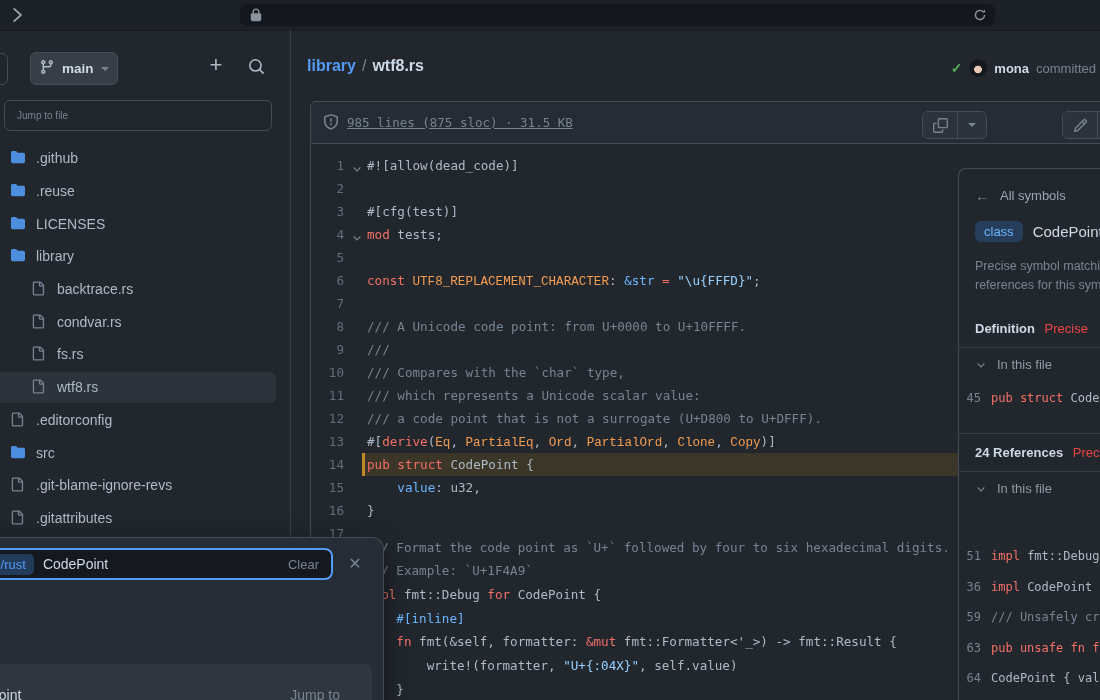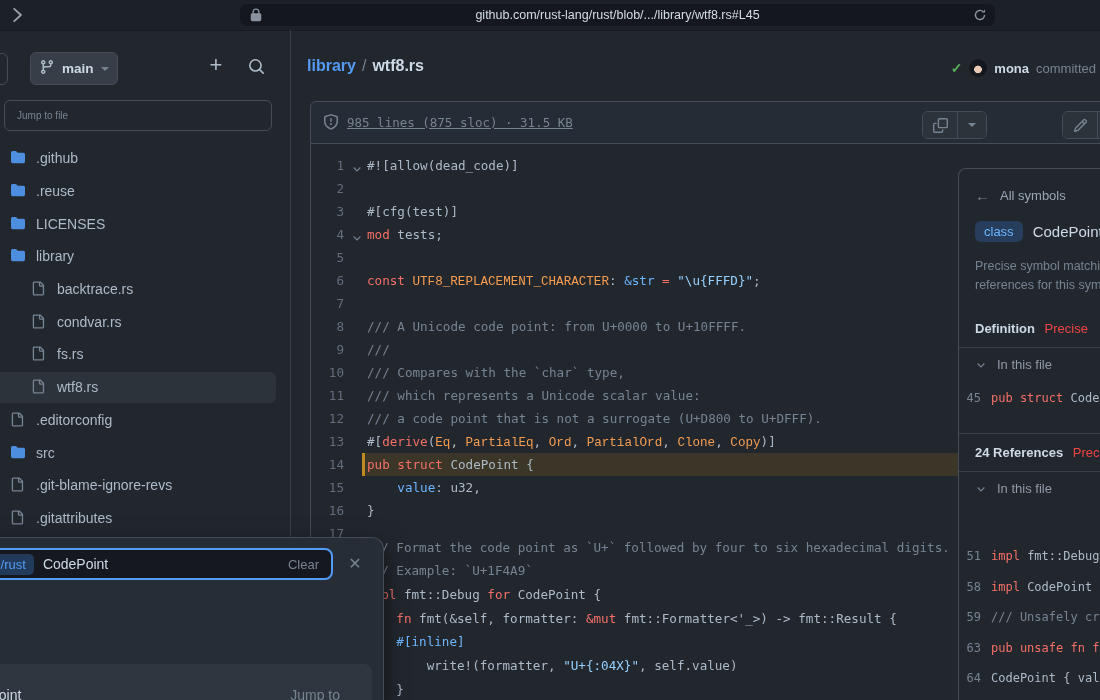--- a/index.html
+++ b/index.html
@@ -133,21 +133,20 @@
       <svg width="18" height="18" viewBox="0 0 16 16">
           <path d="M5.5 2.5l6 5.5-6 5.5" fill="none" stroke="#9aa4af" stroke-width="1.6" stroke-linecap="round" stroke-linejoin="round"></path>
         </svg>
     </div>
     <div class="url-pill">
       <span class="lock-icon">
         <svg width="14" height="14" viewBox="0 0 16 16">
             <path fill="#8b949e" d="M4 6V4.5a4 4 0 1 1 8 0V6h.25C13.22 6 14 6.78 14 7.75v5.5c0 .97-.78 1.75-1.75 1.75H3.75C2.78 15 2 14.22 2 13.25v-5.5C2 6.78 2.78 6 3.75 6H4Zm1.5-1.5V6h5V4.5a2.5 2.5 0 0 0-5 0Z"></path>
           </svg>
       </span>
-      <span class="url-text">github.com/rust-lang/rust/blob/.../library/wtf8.rs#L45</span>
       <span class="refresh-icon">
         <svg width="14" height="14" viewBox="0 0 16 16">
             <path fill="none" stroke="#8b949e" stroke-width="1.6" d="M13.2 8a5.2 5.2 0 1 1-1.5-3.7"></path>
             <path fill="#8b949e" d="M13.8 1.6v3.4h-3.4z"></path>
           </svg>
       </span>
     </div>
   </div>
 
   <div class="page">
@@ -336,22 +335,22 @@
           <div class="code-row"><span class="ln">13</span><span class="ct"><span class="tk-p">#[</span><span class="tk-k">derive</span><span class="tk-p">(</span><span class="tk-o">Eq</span><span class="tk-p">, </span><span class="tk-o">PartialEq</span><span class="tk-p">, </span><span class="tk-o">Ord</span><span class="tk-p">, </span><span class="tk-o">PartialOrd</span><span class="tk-p">, </span><span class="tk-o">Clone</span><span class="tk-p">, </span><span class="tk-o">Copy</span><span class="tk-p">)]</span></span></div>
           <div class="code-row"><div class="hl-bg"></div><span class="ln">14</span><span class="ct"><span class="tk-k">pub struct</span><span class="tk-p"> CodePoint {</span></span></div>
           <div class="code-row"><span class="ln">15</span><span class="ct"><span class="tk-p">    </span><span class="tk-b">value</span><span class="tk-p">: u32,</span></span></div>
           <div class="code-row"><span class="ln">16</span><span class="ct"><span class="tk-p">}</span></span></div>
           <div class="code-row"><span class="ln">17</span><span class="ct"></span></div>
         </div>
       <div class="code-cont mono" id="code-continued">
           <div class="code-row"><span class="ct"><span class="tk-c">/// Format the code point as `U+` followed by four to six hexadecimal digits.</span></span></div>
           <div class="code-row"><span class="ct"><span class="tk-c">/// Example: `U+1F4A9`</span></span></div>
           <div class="code-row"><span class="ct"><span class="tk-k">impl</span><span class="tk-p"> fmt::Debug </span><span class="tk-k">for</span><span class="tk-p"> CodePoint {</span></span></div>
+          <div class="code-row"><span class="ct"><span class="tk-p">    </span><span class="tk-b">#[inline]</span></span></div>
           <div class="code-row"><span class="ct"><span class="tk-p">    </span><span class="tk-k">fn</span><span class="tk-p"> fmt(&amp;self, formatter: </span><span class="tk-k">&amp;mut</span><span class="tk-p"> fmt::Formatter&lt;'_&gt;) -&gt; fmt::Result {</span></span></div>
-          <div class="code-row"><span class="ct"><span class="tk-p">    </span><span class="tk-b">#[inline]</span></span></div>
           <div class="code-row"><span class="ct"><span class="tk-p">        write!(formatter, </span><span class="tk-s">"U+{:04X}"</span><span class="tk-p">, self.value)</span></span></div>
           <div class="code-row"><span class="ct"><span class="tk-p">    }</span></span></div>
         </div>
     </div>
 
     <div class="sym-panel">
       <div class="sp-back">
         <span class="arr">←</span>
         <span>All symbols</span>
       </div>
@@ -399,21 +398,21 @@
           </svg>
         <span>In this file</span>
       </div>
 
       <div id="ref-items" class="mono">
           <div class="sym-item">
             <span class="num">51</span>
             <span class="sc"><span class="tk-k">impl</span><span class="tk-p"> fmt::Debug for</span></span>
           </div>
           <div class="sym-item">
-            <span class="num">58</span>
+            <span class="num">36</span>
             <span class="sc"><span class="tk-k">impl</span><span class="tk-p"> CodePoint {</span></span>
           </div>
           <div class="sym-item">
             <span class="num">59</span>
             <span class="sc"><span class="tk-c">/// Unsafely creates a</span></span>
           </div>
           <div class="sym-item">
             <span class="num">63</span>
             <span class="sc"><span class="tk-k">pub unsafe fn from</span></span>
           </div>

